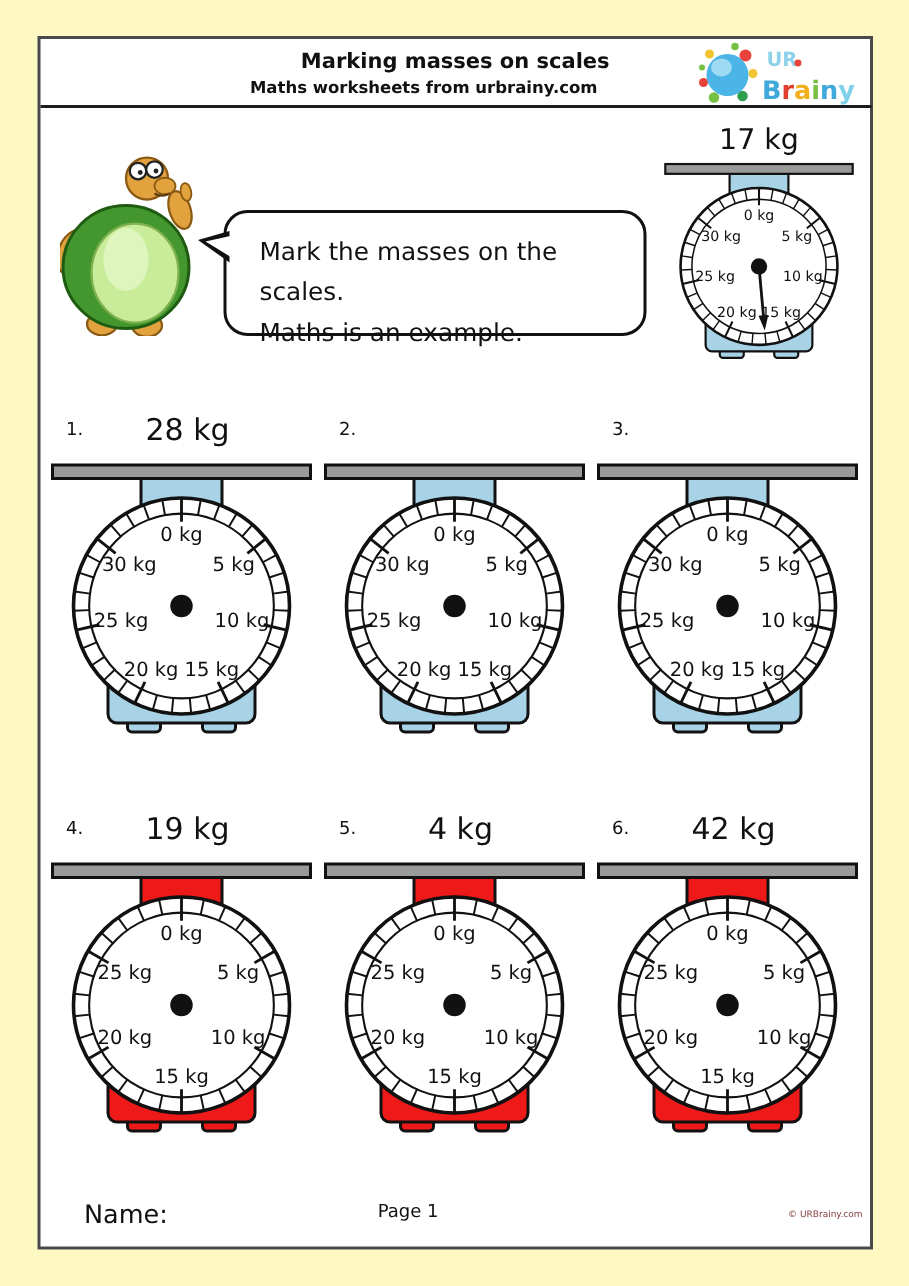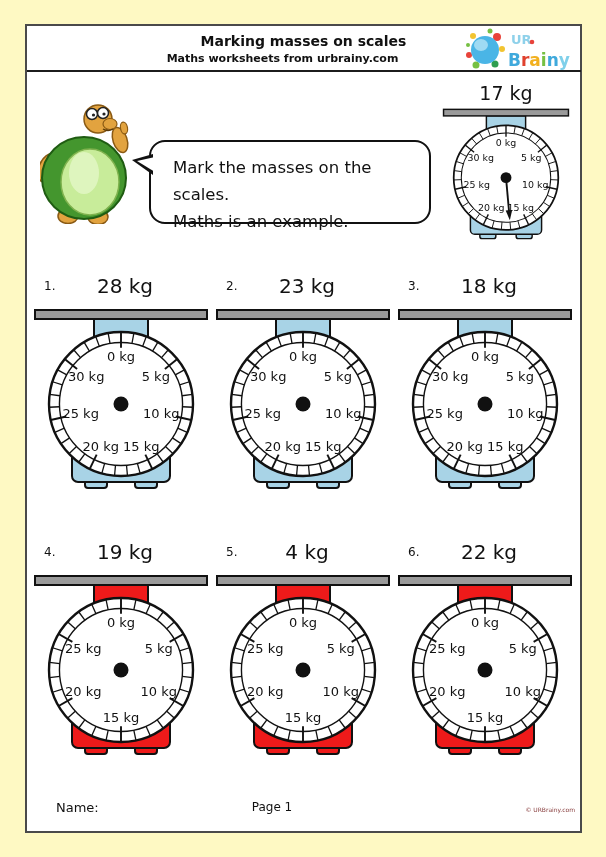--- a/index.html
+++ b/index.html
@@ -23,21 +23,21 @@
     border-right:21px solid #111;border-top:6px solid transparent;border-bottom:15px solid transparent;}
   .bubble::after{content:"";position:absolute;left:-14px;top:15px;width:0;height:0;
     border-right:18px solid #fff;border-top:4px solid transparent;border-bottom:11px solid transparent;}
   .example{position:absolute;left:442px;top:82px;width:128px;text-align:center;}
   .example .mass{font-size:19px;height:22px;line-height:22px;}
   .example svg{width:128px;height:138px;display:block;margin-top:1px;}
   .question-cell{position:absolute;width:176px;height:232px;}
   .q-num{position:absolute;left:11px;top:5px;font-size:12px;}
   .q-mass{position:absolute;left:4px;top:0;width:100%;text-align:center;font-size:20px;}
   .q-svg{position:absolute;left:0;top:30px;width:176px;height:190px;}
-  .footer-name{position:absolute;left:56px;top:800px;font-size:13px;}
+  .footer-name{position:absolute;left:56px;top:800px;font-size:17px;}
   .footer-page{position:absolute;left:25px;top:800px;width:494px;text-align:center;font-size:12px;}
   .footer-copy{position:absolute;left:470px;top:806px;width:105px;text-align:right;
     font-size:6px;color:#8a4040;}
 </style>
 </head>
 <body>
 
 <div id="canvas">
 
   <div class="page-border"></div>
@@ -195,21 +195,20 @@
           <text x="128.32532492930574" y="113.70399226777647" text-anchor="middle" font-size="13" fill="#111111" font-family="DejaVu Sans, sans-serif">10 kg</text>
           <text x="108.27784873962871" y="146.60738678429638" text-anchor="middle" font-size="13" fill="#111111" font-family="DejaVu Sans, sans-serif">15 kg</text>
           <text x="67.7221512603713" y="146.6073867842964" text-anchor="middle" font-size="13" fill="#111111" font-family="DejaVu Sans, sans-serif">20 kg</text>
           <text x="47.67467507069425" y="113.70399226777648" text-anchor="middle" font-size="13" fill="#111111" font-family="DejaVu Sans, sans-serif">25 kg</text>
           <text x="53.17875876202599" y="76.73098674486117" text-anchor="middle" font-size="13" fill="#111111" font-family="DejaVu Sans, sans-serif">30 kg</text>
           <circle cx="88" cy="100" r="7.5" fill="#111111"></circle>
         </svg>
   </div>
       <div class="question-cell" style="left: 215px; top: 274px;">
     <div class="q-num">2.</div>
-    <div class="q-mass">23 kg</div>
     <svg class="q-svg" viewBox="0 0 176 190">
           <rect x="61" y="15" width="54" height="20" fill="#a8d3e6" stroke="#111111" stroke-width="2"></rect>
           <rect x="2" y="6" width="172" height="9" fill="#9a9a9a" stroke="#111111" stroke-width="2"></rect>
           <rect x="52" y="172" width="22" height="12" rx="3" fill="#a8d3e6" stroke="#111111" stroke-width="2"></rect>
           <rect x="102" y="172" width="22" height="12" rx="3" fill="#a8d3e6" stroke="#111111" stroke-width="2"></rect>
           <rect x="39" y="146" width="98" height="32" rx="6" fill="#a8d3e6" stroke="#111111" stroke-width="2"></rect>
           <circle cx="88" cy="100" r="72" fill="#fff" stroke="#111111" stroke-width="2.4"></circle>
           <circle cx="88" cy="100" r="61.56" fill="none" stroke="#111111" stroke-width="1.4"></circle>
           <line x1="88" y1="43.839999999999996" x2="88" y2="28" stroke="#111111" stroke-width="1.9"></line>
           <line x1="98.99196244380407" y1="39.42929452586836" x2="100.85609642550185" y2="29.157069620898667" stroke="#111111" stroke-width="1.3"></line>
@@ -251,21 +250,20 @@
           <text x="128.32532492930574" y="113.70399226777647" text-anchor="middle" font-size="13" fill="#111111" font-family="DejaVu Sans, sans-serif">10 kg</text>
           <text x="108.27784873962871" y="146.60738678429638" text-anchor="middle" font-size="13" fill="#111111" font-family="DejaVu Sans, sans-serif">15 kg</text>
           <text x="67.7221512603713" y="146.6073867842964" text-anchor="middle" font-size="13" fill="#111111" font-family="DejaVu Sans, sans-serif">20 kg</text>
           <text x="47.67467507069425" y="113.70399226777648" text-anchor="middle" font-size="13" fill="#111111" font-family="DejaVu Sans, sans-serif">25 kg</text>
           <text x="53.17875876202599" y="76.73098674486117" text-anchor="middle" font-size="13" fill="#111111" font-family="DejaVu Sans, sans-serif">30 kg</text>
           <circle cx="88" cy="100" r="7.5" fill="#111111"></circle>
         </svg>
   </div>
       <div class="question-cell" style="left: 397px; top: 274px;">
     <div class="q-num">3.</div>
-    <div class="q-mass">18 kg</div>
     <svg class="q-svg" viewBox="0 0 176 190">
           <rect x="61" y="15" width="54" height="20" fill="#a8d3e6" stroke="#111111" stroke-width="2"></rect>
           <rect x="2" y="6" width="172" height="9" fill="#9a9a9a" stroke="#111111" stroke-width="2"></rect>
           <rect x="52" y="172" width="22" height="12" rx="3" fill="#a8d3e6" stroke="#111111" stroke-width="2"></rect>
           <rect x="102" y="172" width="22" height="12" rx="3" fill="#a8d3e6" stroke="#111111" stroke-width="2"></rect>
           <rect x="39" y="146" width="98" height="32" rx="6" fill="#a8d3e6" stroke="#111111" stroke-width="2"></rect>
           <circle cx="88" cy="100" r="72" fill="#fff" stroke="#111111" stroke-width="2.4"></circle>
           <circle cx="88" cy="100" r="61.56" fill="none" stroke="#111111" stroke-width="1.4"></circle>
           <line x1="88" y1="43.839999999999996" x2="88" y2="28" stroke="#111111" stroke-width="1.9"></line>
           <line x1="98.99196244380407" y1="39.42929452586836" x2="100.85609642550185" y2="29.157069620898667" stroke="#111111" stroke-width="1.3"></line>
@@ -407,21 +405,21 @@
           <text x="125.72406658885015" y="82.72" text-anchor="middle" font-size="13" fill="#111111" font-family="DejaVu Sans, sans-serif">5 kg</text>
           <text x="125.72406658885015" y="126.27999999999999" text-anchor="middle" font-size="13" fill="#111111" font-family="DejaVu Sans, sans-serif">10 kg</text>
           <text x="88" y="152.02" text-anchor="middle" font-size="13" fill="#111111" font-family="DejaVu Sans, sans-serif">15 kg</text>
           <text x="50.27593341114986" y="126.28000000000003" text-anchor="middle" font-size="13" fill="#111111" font-family="DejaVu Sans, sans-serif">20 kg</text>
           <text x="50.27593341114984" y="82.72" text-anchor="middle" font-size="13" fill="#111111" font-family="DejaVu Sans, sans-serif">25 kg</text>
           <circle cx="88" cy="100" r="7.5" fill="#111111"></circle>
         </svg>
   </div>
       <div class="question-cell" style="left: 397px; top: 540px;">
     <div class="q-num">6.</div>
-    <div class="q-mass">22 kg</div>
+    <div class="q-mass">42 kg</div>
     <svg class="q-svg" viewBox="0 0 176 190">
           <rect x="61" y="15" width="54" height="20" fill="#ee1a1a" stroke="#111111" stroke-width="2"></rect>
           <rect x="2" y="6" width="172" height="9" fill="#9a9a9a" stroke="#111111" stroke-width="2"></rect>
           <rect x="52" y="172" width="22" height="12" rx="3" fill="#ee1a1a" stroke="#111111" stroke-width="2"></rect>
           <rect x="102" y="172" width="22" height="12" rx="3" fill="#ee1a1a" stroke="#111111" stroke-width="2"></rect>
           <rect x="39" y="146" width="98" height="32" rx="6" fill="#ee1a1a" stroke="#111111" stroke-width="2"></rect>
           <circle cx="88" cy="100" r="72" fill="#fff" stroke="#111111" stroke-width="2.4"></circle>
           <circle cx="88" cy="100" r="61.56" fill="none" stroke="#111111" stroke-width="1.4"></circle>
           <line x1="88" y1="43.839999999999996" x2="88" y2="28" stroke="#111111" stroke-width="1.9"></line>
           <line x1="100.79904368674127" y1="39.78523369882692" x2="102.96964173887866" y2="29.57337274716599" stroke="#111111" stroke-width="1.3"></line>

